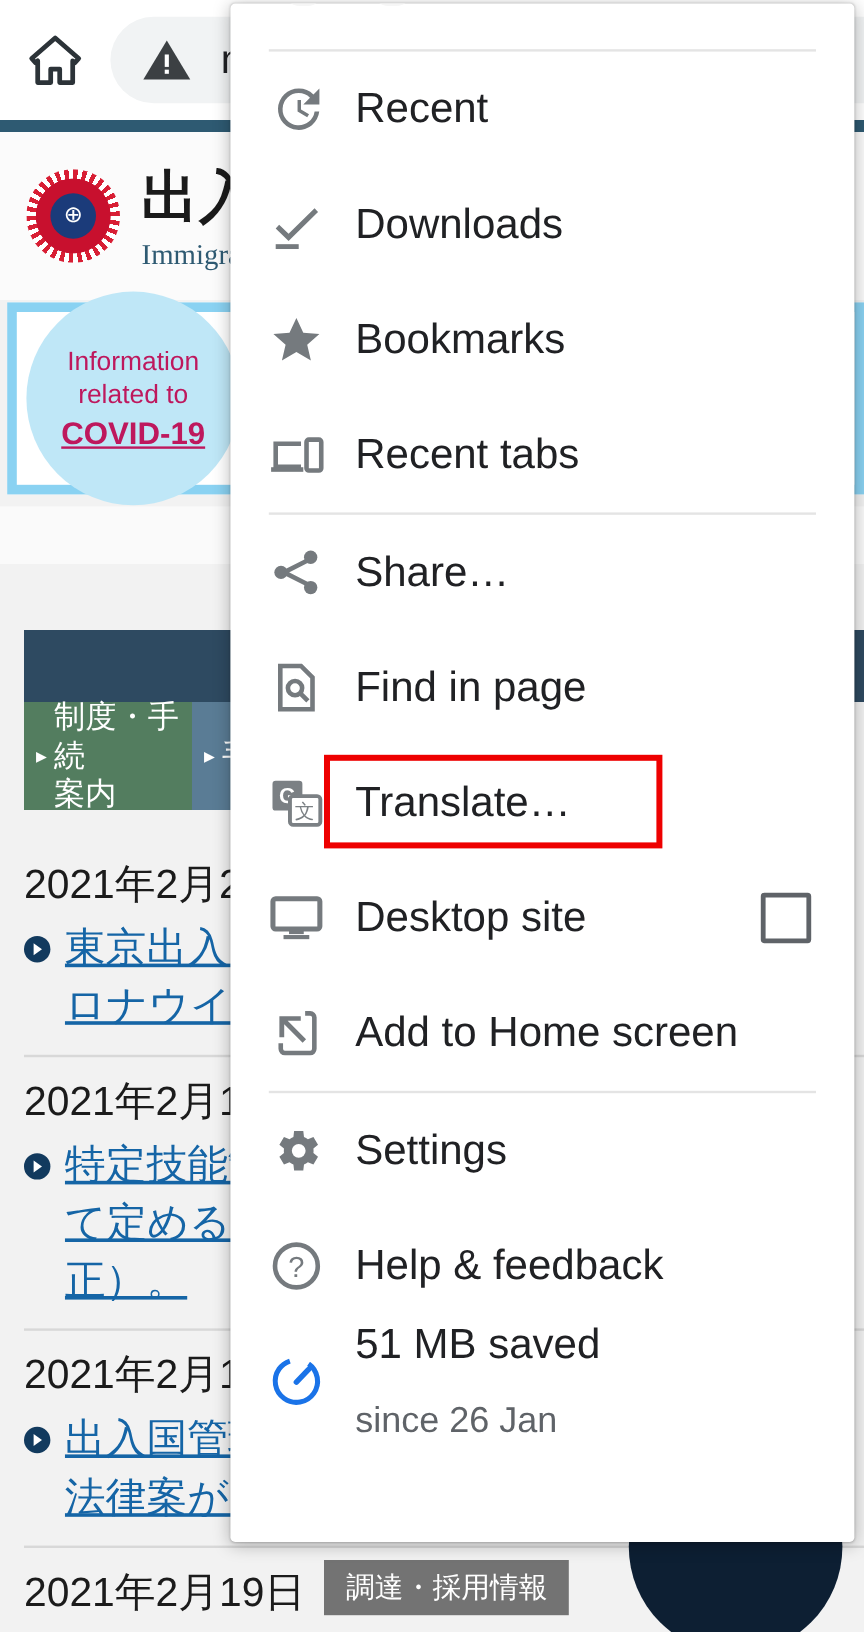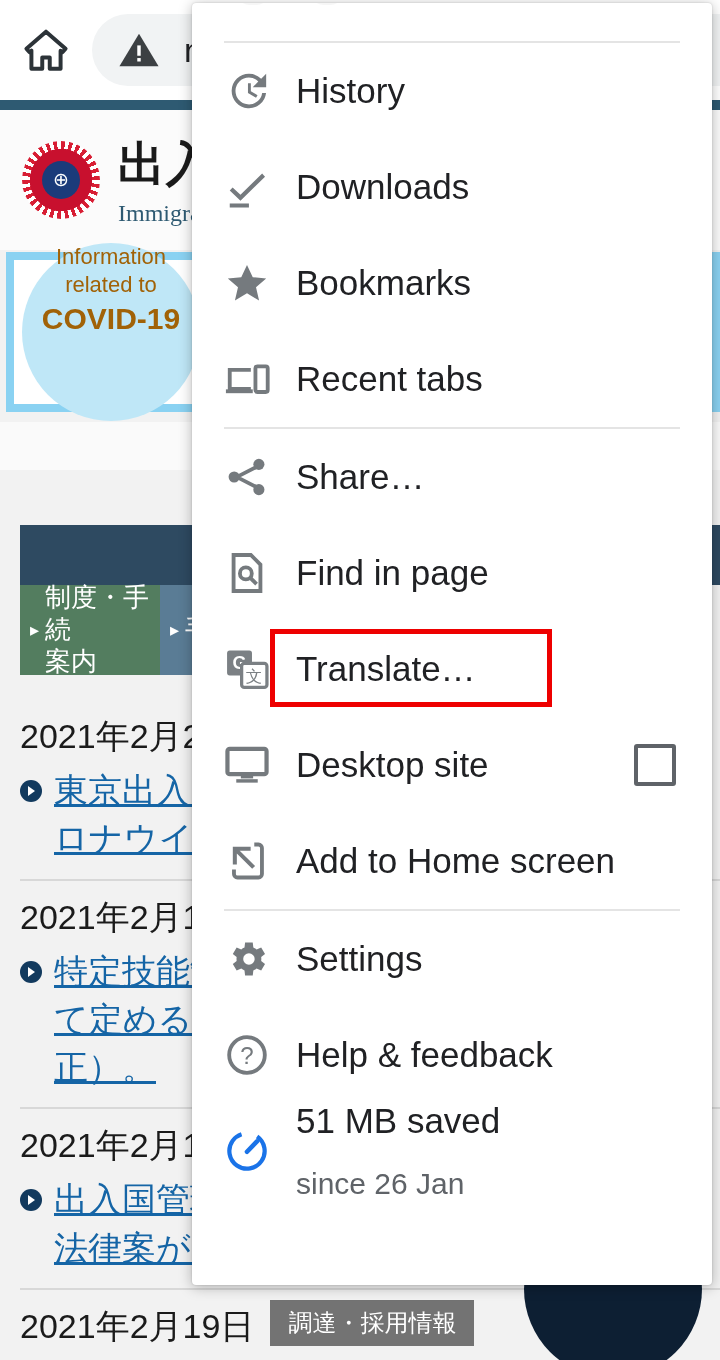--- a/index.html
+++ b/index.html
@@ -63,25 +63,25 @@
   .site-name { margin-left:18px; }
   .site-name .jp { font-size:47px; font-weight:700; color:#1a1a1a; letter-spacing:1px; white-space:nowrap; }
   .site-name .en { font-size:24px; color:#2e5a72; font-family:"Liberation Serif", serif; margin-top:4px; white-space:nowrap; }
 
   .covid-banner {
     position:absolute; left:6px; top:152px; width:714px; height:160px;
     border:8px solid #8ad2f2; background:#ffffff; display:flex; align-items:center;
   }
   .covid-circle {
     width:178px; height:178px; border-radius:50%; background:#bfe7f7; flex:none;
-    margin-left:8px; display:flex; flex-direction:column; align-items:center; 
-    text-align:center; color:#a16207;
+    margin-left:8px; display:flex; flex-direction:column; align-items:center; justify-content:center;
+    text-align:center; color:#be185d;
   }
   .covid-circle .l1 { font-size:22px; line-height:1.25; }
-  .covid-circle .l2 { font-size:30px; font-weight:700; margin-top:4px; }
+  .covid-circle .l2 { font-size:26px; font-weight:700; margin-top:4px;text-decoration:underline; }
   .covid-text { margin-left:14px; }
   .covid-text .hl { font-size:48px; font-weight:700; color:#111; white-space:nowrap; }
   .covid-text .underline { height:6px; background:#3aa0dc; width:170px; margin-top:10px; }
 
   .gap-band { position:absolute; left:0; top:322px; width:720px; height:48px; background:#fafafa; }
 
   .navblock { position:absolute; left:20px; top:425px; width:700px; }
   .navblock .dark { height:60px; background:#2e4a61; }
   .navblock .tiles { display:flex; height:90px; }
   .tile { display:flex; align-items:center; color:#fff; padding-left:10px; }
@@ -263,21 +263,21 @@
     </div>
     <div class="menu-divider"></div>
 
     <div class="menu-item">
       <span class="menu-icon">
         <svg width="46" height="46" viewBox="0 0 24 24">
           <path d="M13 3a9 9 0 1 0 8.94 10h-2.02A7 7 0 1 1 13 5a6.96 6.96 0 0 1 4.9 2.02L15 10h7V3l-2.6 2.6A8.96 8.96 0 0 0 13 3z" fill="#757a7e"></path>
           <path d="M12.5 8v5l4.2 2.5.8-1.3-3.5-2.1V8z" fill="#757a7e"></path>
         </svg>
       </span>
-      <span class="menu-label">History</span>
+      <span class="menu-label">Recent</span>
     </div>
 
     <div class="menu-item">
       <span class="menu-icon">
         <svg width="46" height="46" viewBox="0 0 24 24">
           <path d="M4.5 12.2 3 13.8l5.6 5.4L21.4 6.6 19.9 5 8.6 16.1z" fill="#757a7e"></path>
           <rect x="3" y="20.6" width="10" height="2.1" fill="#757a7e"></rect>
         </svg>
       </span>
       <span class="menu-label">Downloads</span>

